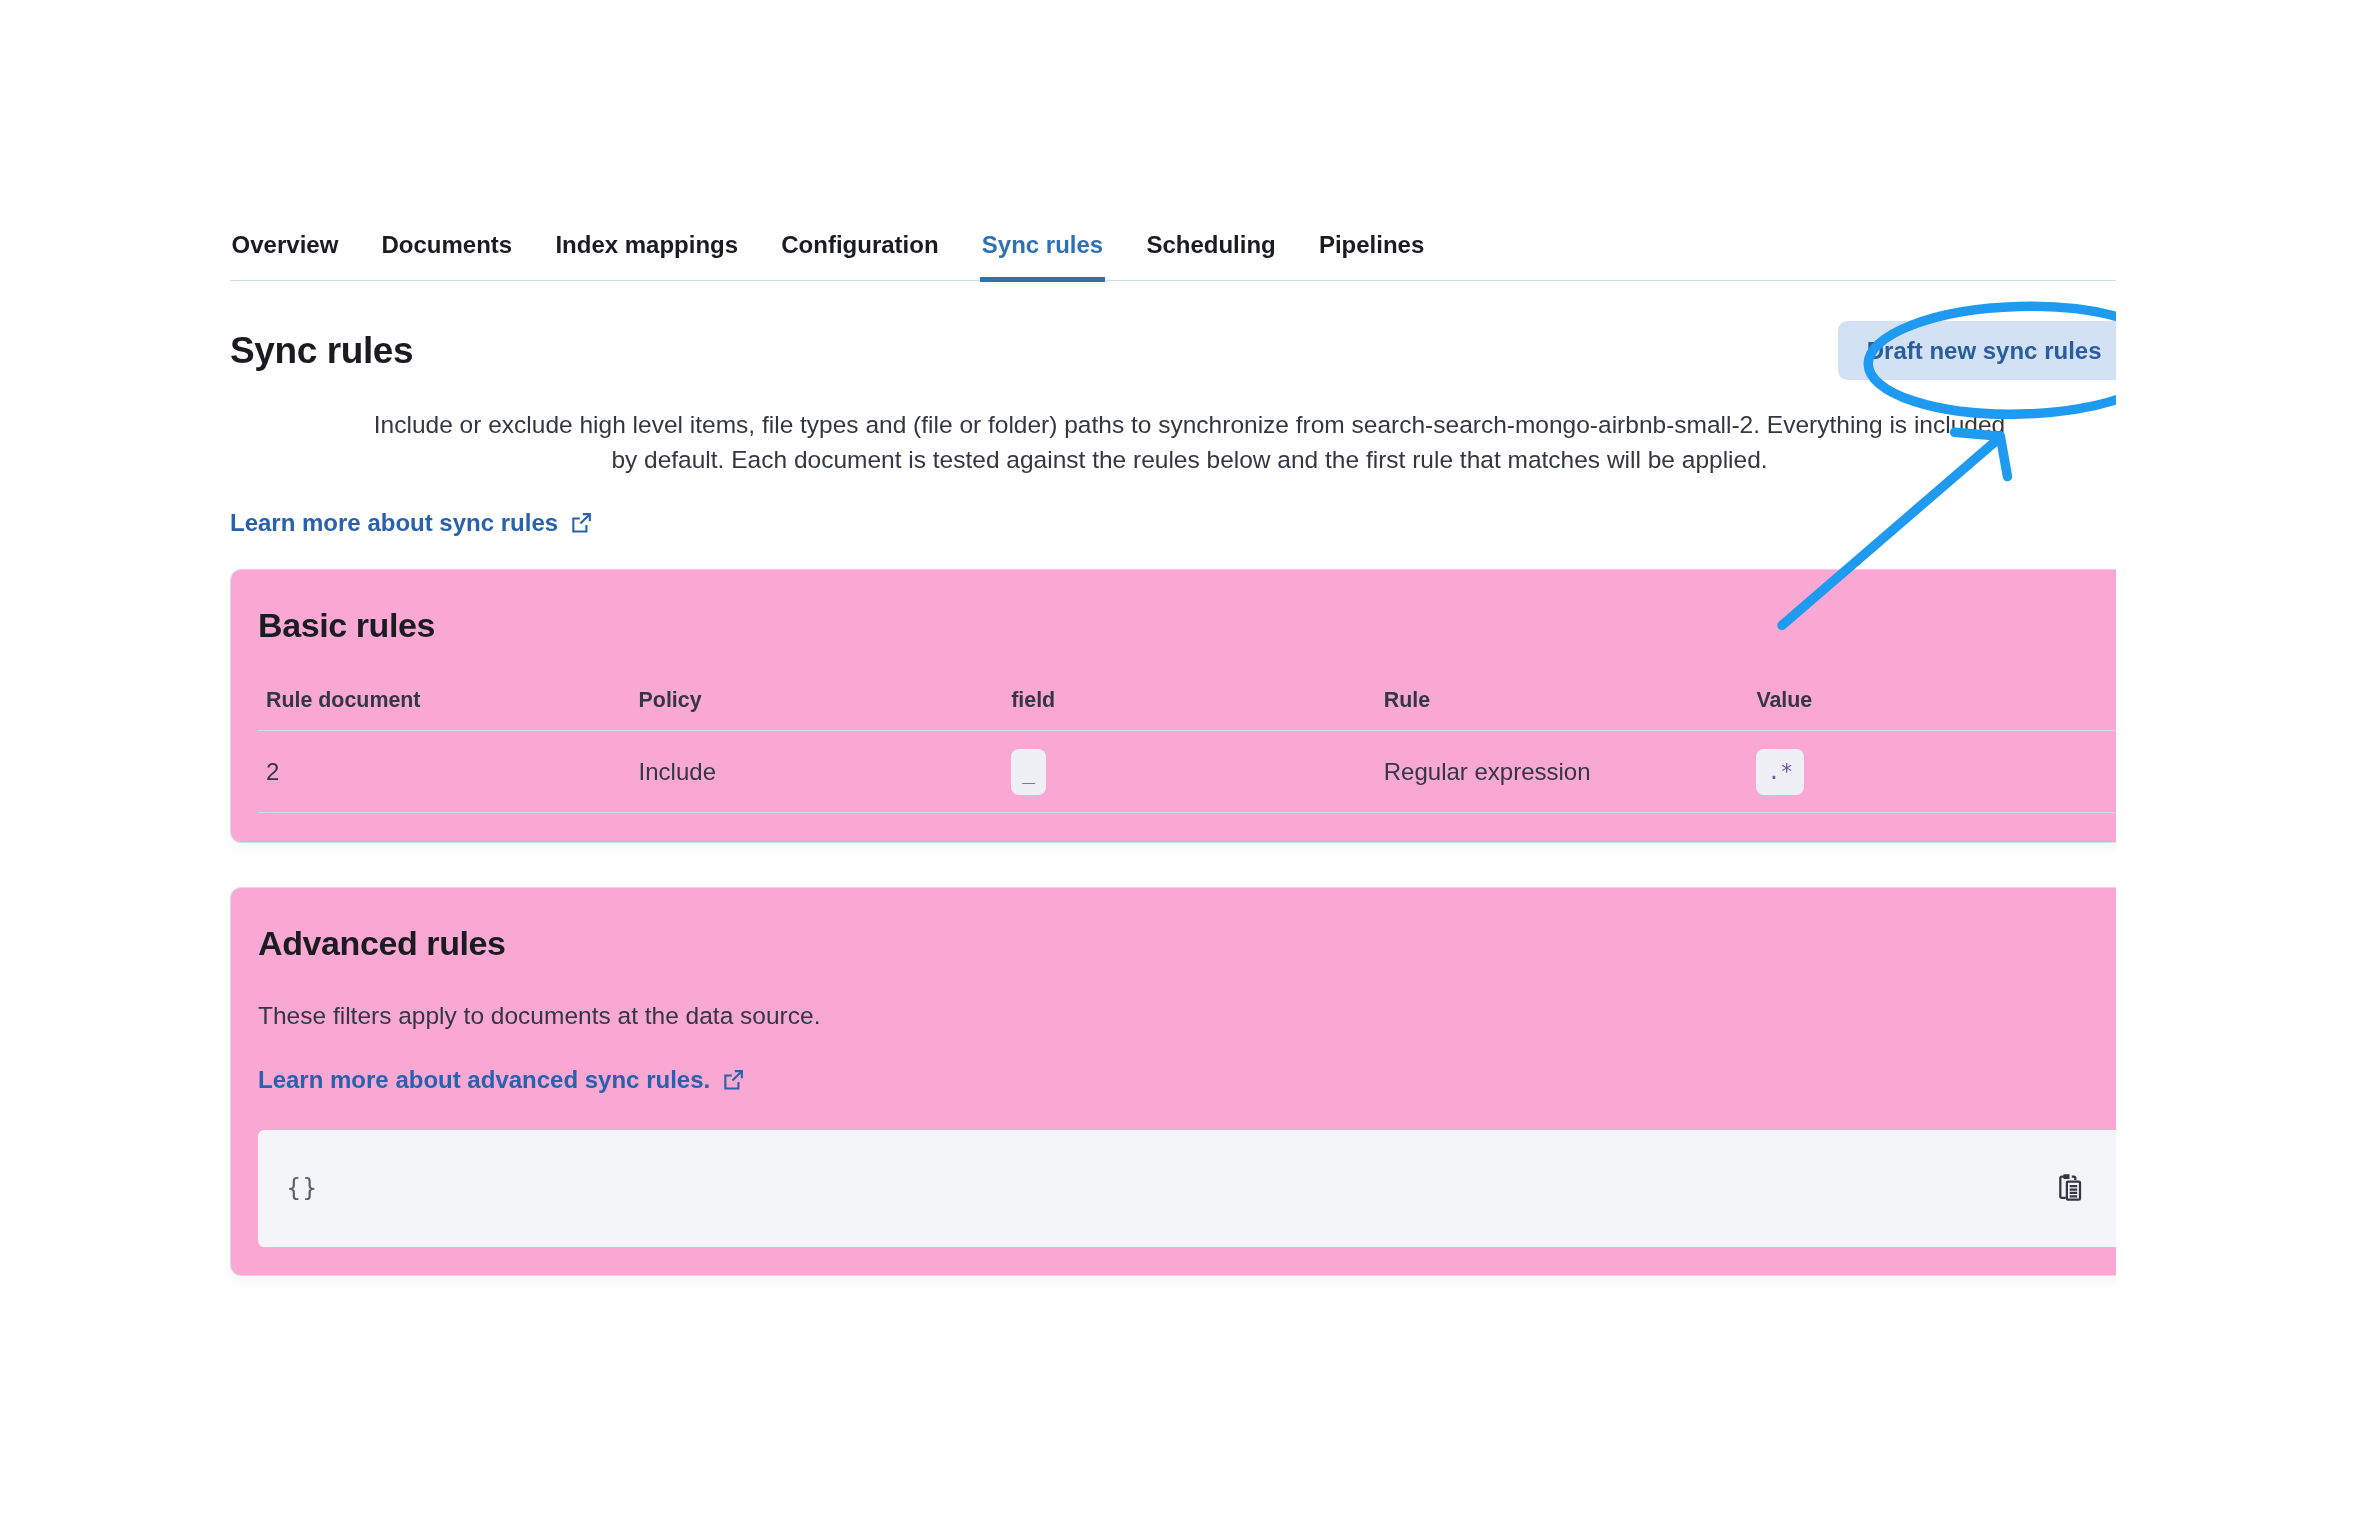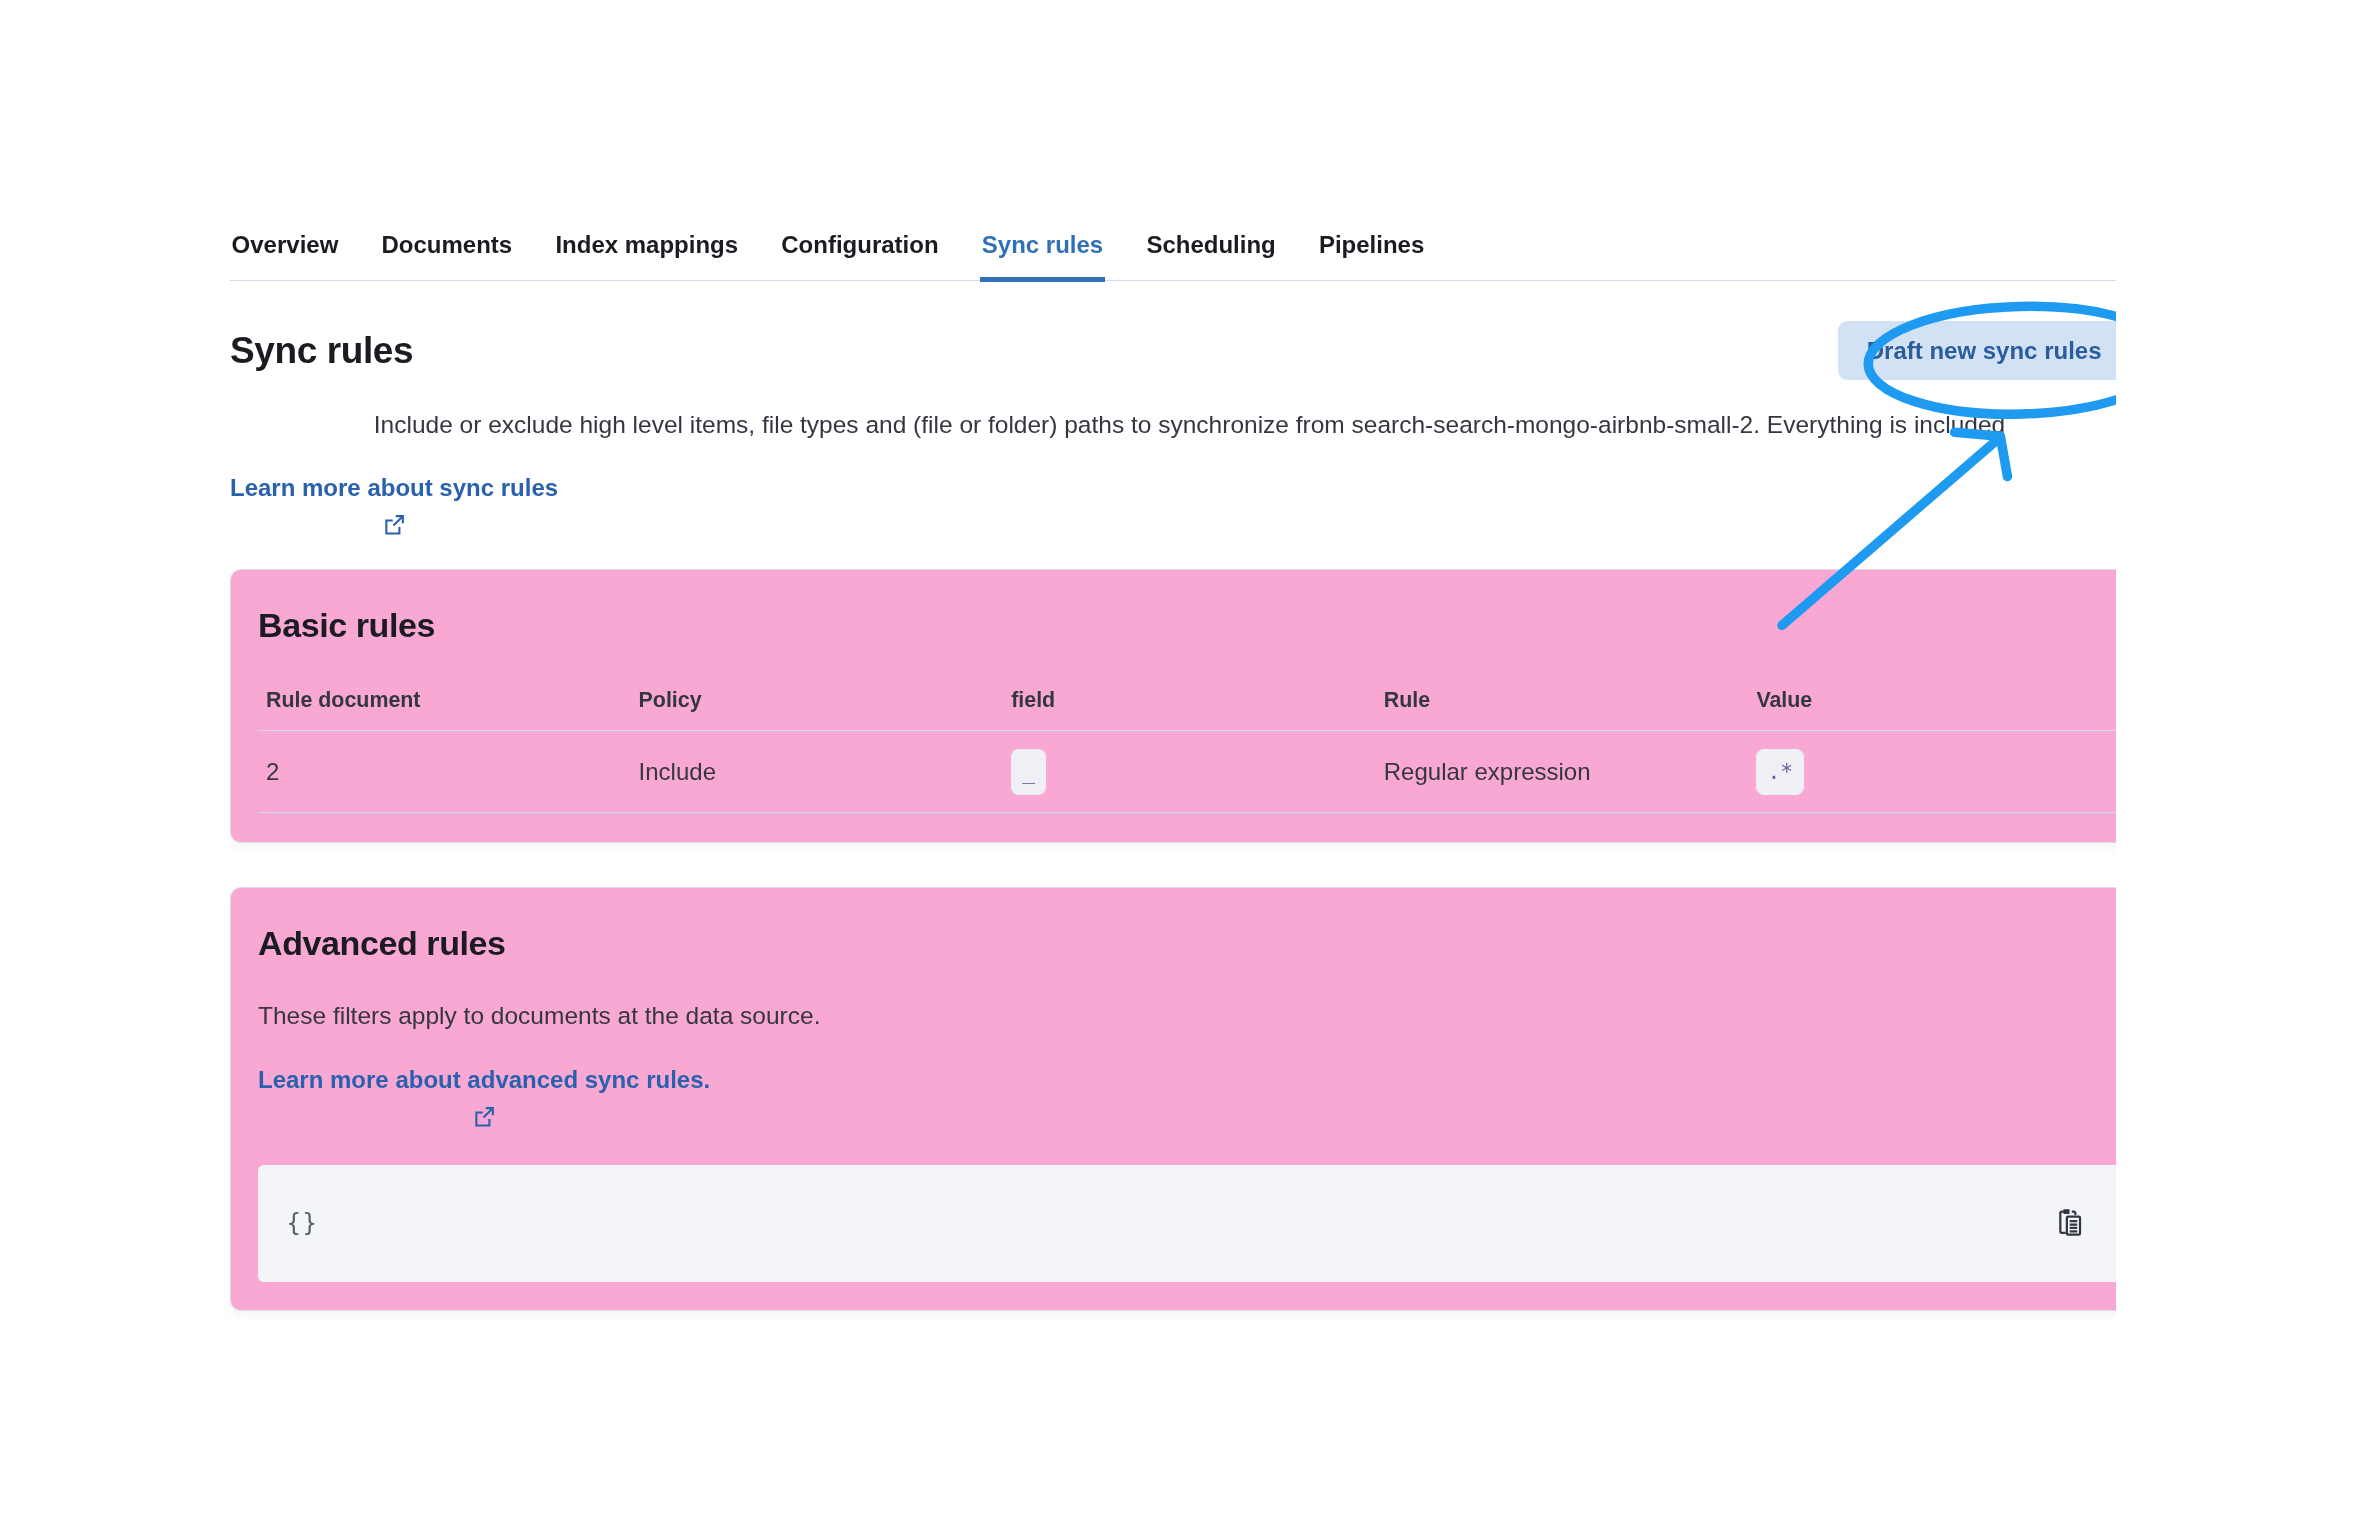--- a/index.html
+++ b/index.html
@@ -16,21 +16,21 @@
 
   
   .title-row{display:flex;align-items:center;justify-content:space-between;margin-top:40px;}
   h1{margin:0;font-size:37px;line-height:44px;font-weight:700;color:#1a1c21;letter-spacing:-0.4px;}
   .draft-btn{height:59px;padding:0 28.5px;margin-right:19px;background:#d2e2f4;color:#2b5d9c;
              font-family:inherit;font-size:24px;font-weight:600;border:none;border-radius:9.5px;cursor:pointer;}
 
   .page-desc{margin-top:27px;font-size:24.5px;line-height:35px;color:#343741;text-align:center;}
   .link-row{margin-top:32px;}
   .eui-link{display:inline-flex;align-items:center;gap:11px;font-size:24px;font-weight:600;
-            color:#2961ad;text-decoration:none;cursor:pointer;flex-direction:column;}
+            color:#2961ad;text-decoration:none;cursor:pointer;}
   .eui-link svg{display:block;}
 
   
   .card{margin-top:32px;background:#f9a8d4;border:1.6px solid #d8dde9;border-radius:11px;
         box-shadow:0 4.7px 9.5px rgba(52,55,65,0.05);padding:35px 27px 28.5px;}
   .card + .card{margin-top:44px;}
   .card h2{margin:0;font-size:34px;line-height:40px;font-weight:700;color:#1a1c21;letter-spacing:-0.4px;}
   .card-desc{margin-top:38px;font-size:24.5px;line-height:30px;color:#343741;}
 
   
@@ -66,20 +66,21 @@
       <button class="tab">Pipelines</button>
     </div>
 
     <div class="title-row">
       <h1>Sync rules</h1>
       <button class="draft-btn">Draft new sync rules</button>
     </div>
 
     <div class="page-desc">
       <div>Include or exclude high level items, file types and (file or folder) paths to synchronize from search-search-mongo-airbnb-small-2. Everything is included</div>
+      <div>by default. Each document is tested against the reules below and the first rule that matches will be applied.</div>
     </div>
 
     <div class="link-row">
       <a class="eui-link">
         <span>Learn more about sync rules</span>
         <span>
           <svg width="24" height="24" viewBox="0 0 16 16" fill="none" stroke="#2961ad" stroke-width="1.4">
             <path d="M9.2 2.1h4.7v4.7"></path>
             <path d="M13.7 2.3L7.6 8.4"></path>
             <path d="M11.6 9.4v4.3H2.9V5h4.3"></path>

